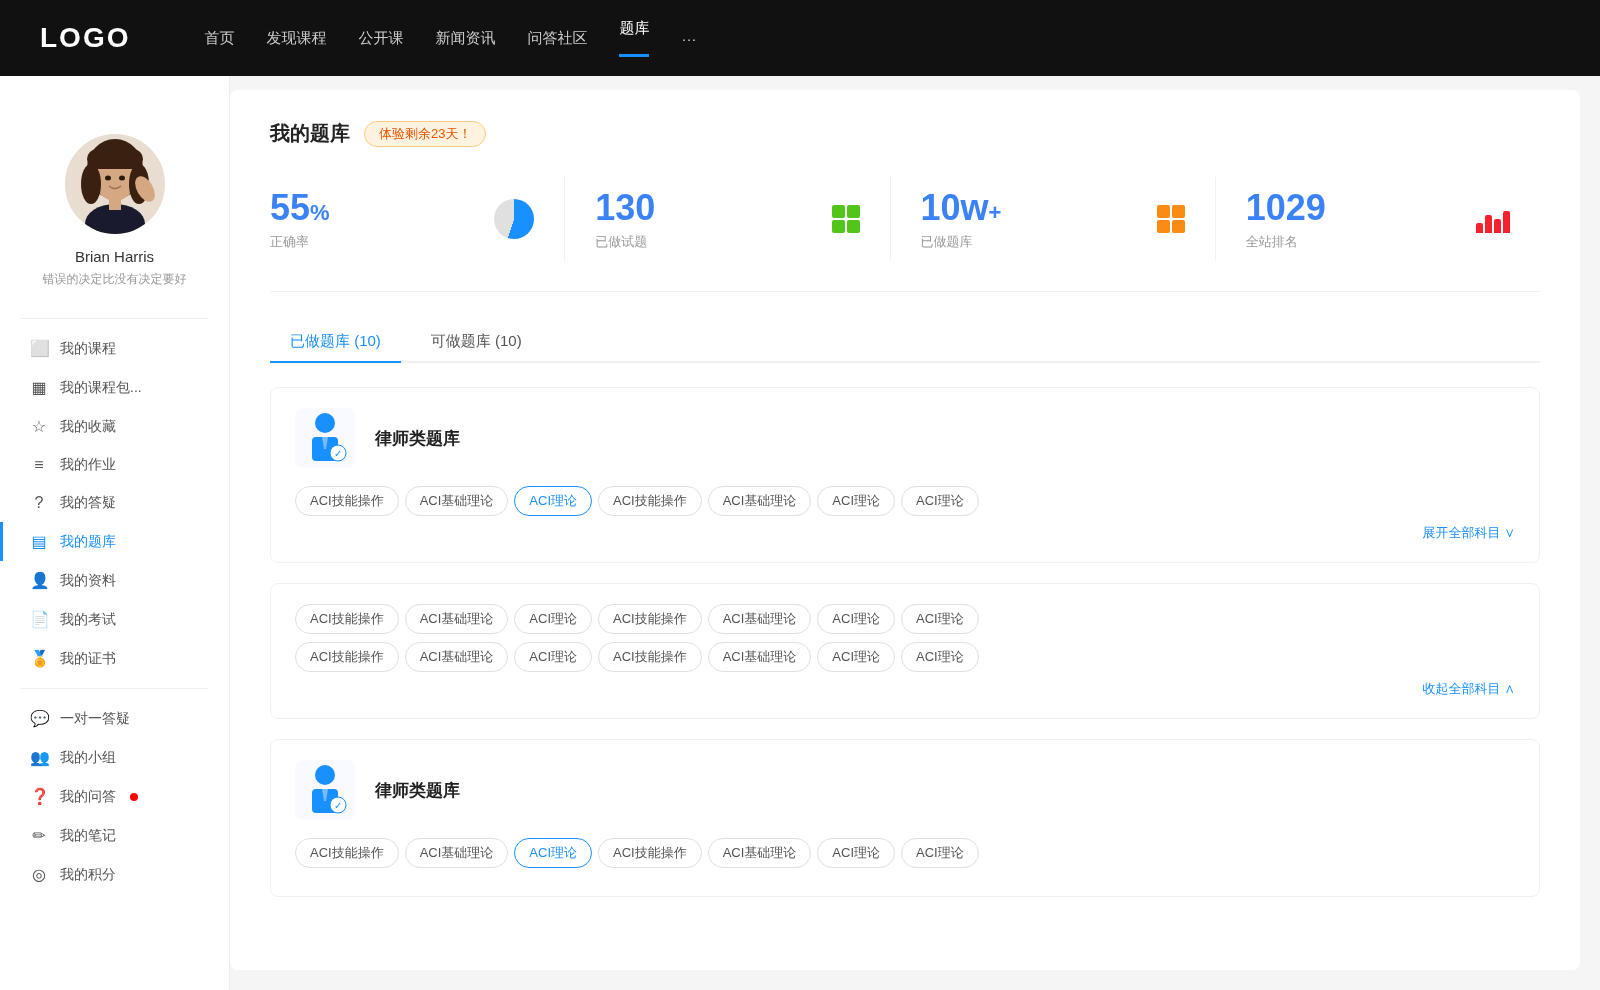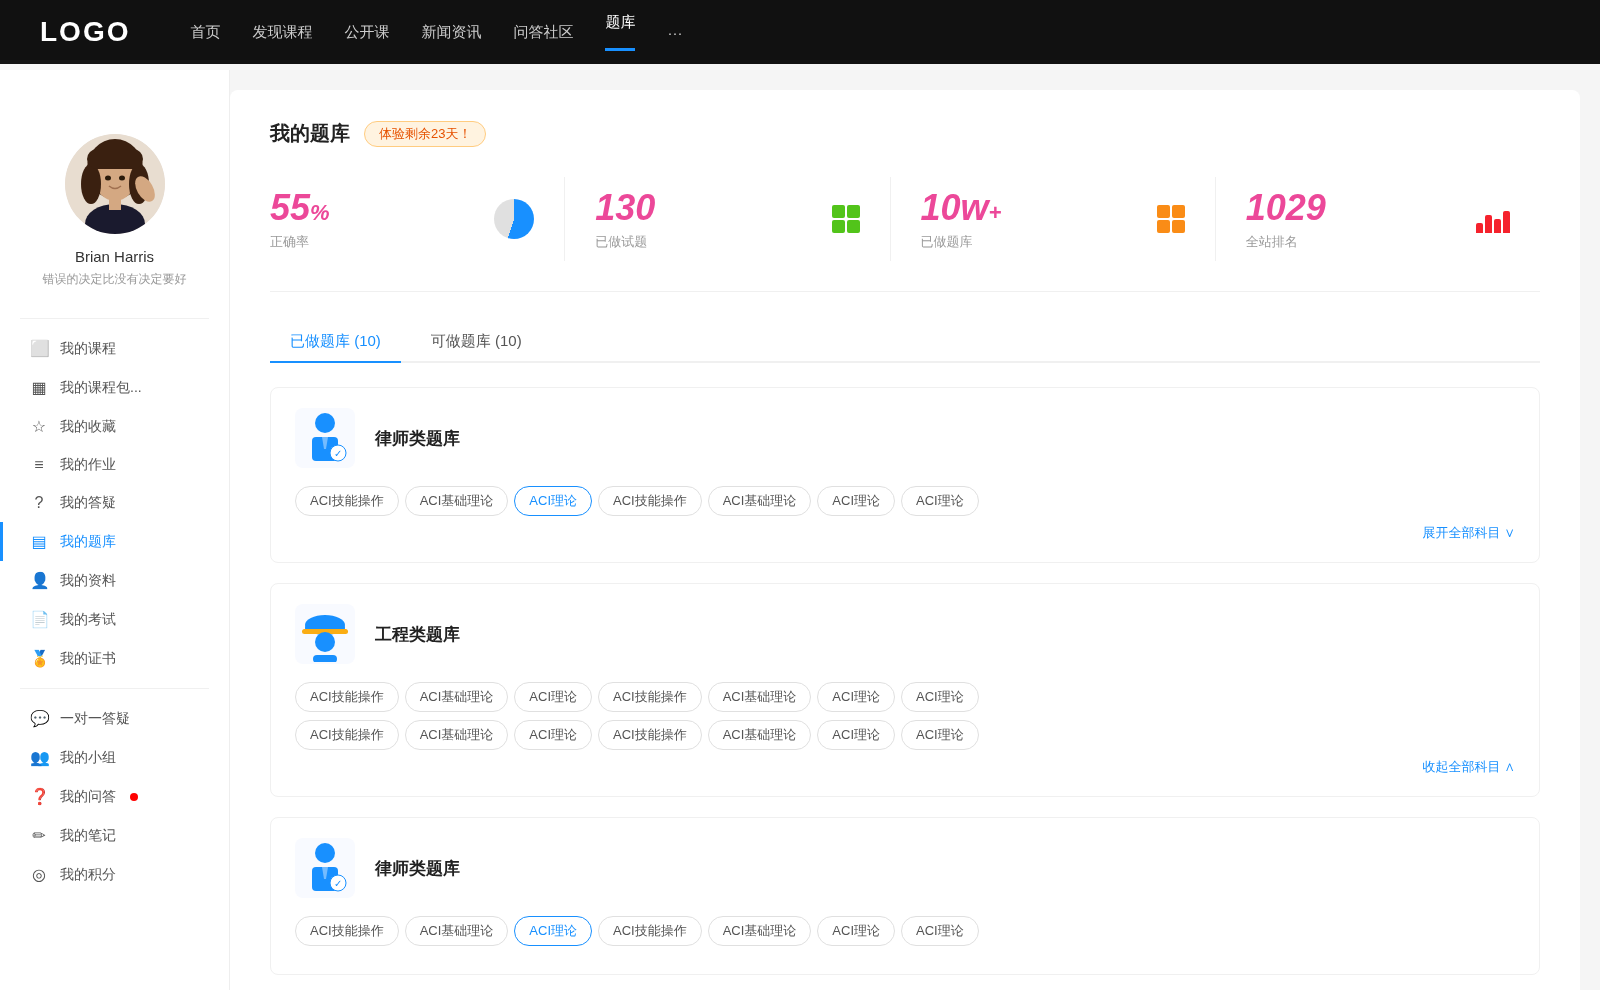--- a/index.html
+++ b/index.html
@@ -1,40 +1,41 @@
 <!DOCTYPE html>
 <html><head>
   <meta charset="utf-8">
   <style>
     * { box-sizing: border-box; margin: 0; padding: 0; }
     body { font-family: -apple-system, BlinkMacSystemFont, 'PingFang SC', 'Microsoft YaHei', sans-serif; background: #f5f5f5; }
 
     
     .navbar {
       background: #111;
-      height: 64px;
+      height: 76px;
       display: flex;
       align-items: center;
       padding: 0 40px;
       position: fixed;
       top: 0; left: 0; right: 0;
       z-index: 100;
     }
     .navbar-logo {
       color: white;
       font-size: 28px;
       font-weight: bold;
       letter-spacing: 2px;
       margin-right: 60px;
     }
     .navbar-nav {
       display: flex;
       align-items: center;
       gap: 32px;
       flex: 1;
+      margin-left: 14px;
     }
     .navbar-nav a {
       color: #ccc;
       text-decoration: none;
       font-size: 15px;
     }
     .navbar-nav a.active {
       color: white;
       border-bottom: 3px solid #1890ff;
       padding-bottom: 16px;
@@ -201,22 +202,21 @@
       align-items: center;
       gap: 16px;
       border-right: 1px solid #f0f0f0;
       padding: 10px 30px;
     }
     .stat-item:first-child { padding-left: 0; }
     .stat-item:last-child { border-right: none; }
     .stat-number {
       font-size: 36px;
       font-weight: 600;
-      color: #ec4899;
-      font-style: italic;
+      color: #3b82f6;
     }
     .stat-number .stat-unit {
       font-size: 22px;
     }
     .stat-label {
       font-size: 13px;
       color: #999;
       margin-top: 4px;
     }
     .stat-icon {
@@ -543,36 +543,20 @@
         <span class="tag active-tag">ACI理论</span>
         <span class="tag">ACI技能操作</span>
         <span class="tag">ACI基础理论</span>
         <span class="tag">ACI理论</span>
         <span class="tag">ACI理论</span>
       </div>
       <div class="expand-link">展开全部科目 ∨</div>
     </div>
 
     <div class="bank-section">
-      <div class="bank-header">
-        <div class="bank-icon section-bg">
-          <svg width="50" height="55" viewBox="0 0 50 55">
-
-            <ellipse cx="25" cy="18" rx="20" ry="10" fill="#1890ff"></ellipse>
-            <rect x="5" y="18" width="40" height="6" rx="3" fill="#1890ff"></rect>
-
-            <rect x="2" y="22" width="46" height="5" rx="2.5" fill="#faad14"></rect>
-
-            <circle cx="25" cy="35" r="10" fill="#1890ff"></circle>
-
-            <rect x="13" y="48" width="24" height="8" rx="4" fill="#1890ff"></rect>
-          </svg>
-        </div>
-        <div class="bank-name">工程类题库</div>
-      </div>
       <div class="tags-row">
         <span class="tag">ACI技能操作</span>
         <span class="tag">ACI基础理论</span>
         <span class="tag">ACI理论</span>
         <span class="tag">ACI技能操作</span>
         <span class="tag">ACI基础理论</span>
         <span class="tag">ACI理论</span>
         <span class="tag">ACI理论</span>
       </div>
       <div class="tags-row">

